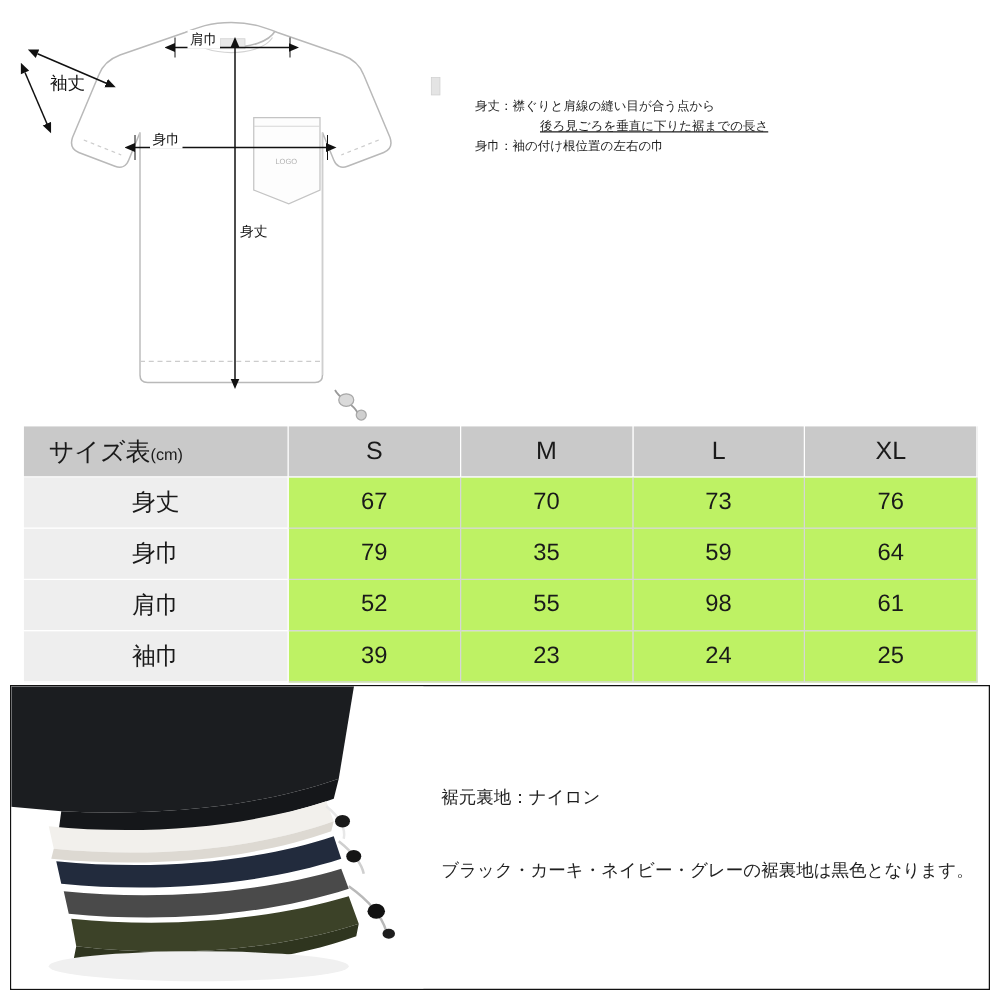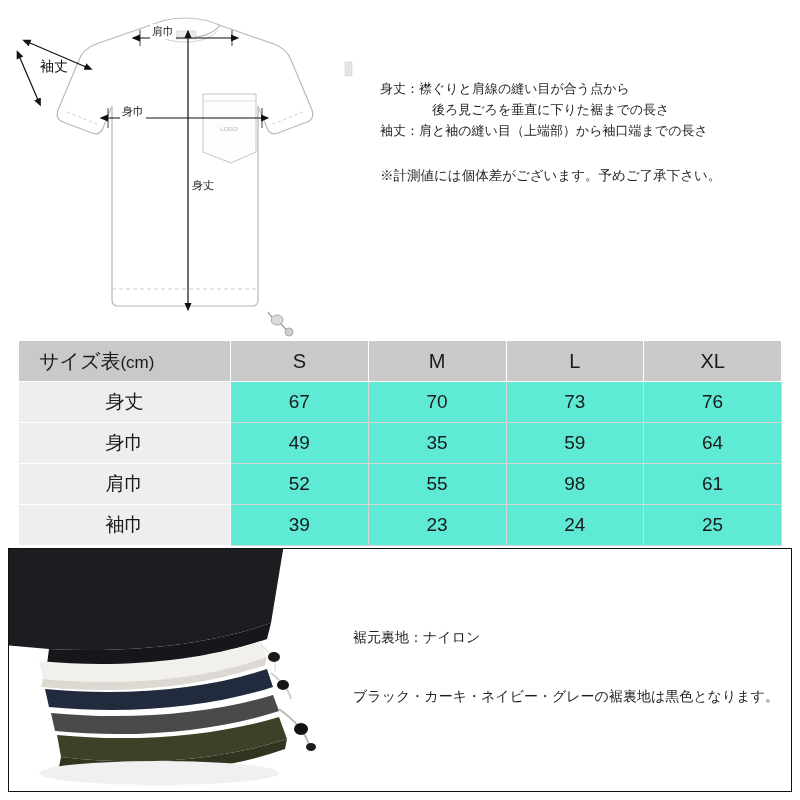--- a/index.html
+++ b/index.html
@@ -32,27 +32,28 @@
   }
 
   .spec-area {
     position: absolute;
     left: 380px;
     top: 78px;
     width: 410px;
   }
 
   .spec-line {
-    font-size: 13px;
+    font-size: 10px;
     line-height: 1.62;
     color: #1f1f1f;
     white-space: nowrap;
   }
   .spec-line.indent {
     padding-left: 52px;
+    text-decoration: underline;
   }
   .spec-note {
     margin-top: 26px;
     font-size: 13.5px;
     color: #1f1f1f;
     white-space: nowrap;
   }
 
   
   .table-wrap {
@@ -80,31 +81,31 @@
     color: #1a1a1a;
     font-size: 20px;
   }
   table.size-table thead th.head-label {
     text-align: left;
     padding-left: 20px;
     width: 190px;
     font-size: 20px;
   }
   .cm-unit {
-    font-size: 17px;
+    font-size: 13px;
     vertical-align: baseline;
   }
   table.size-table tbody th {
     background: #eeeeee;
     color: #1a1a1a;
     font-size: 19px;
     width: 190px;
   }
   table.size-table tbody td {
-    background: #5eead4;
+    background: #bef264;
     border: 1px solid #d6d6d6;
     color: #1a1a1a;
   }
   table.size-table tbody th {
     border: 1px solid #ffffff;
   }
 
   
   .bottom-section {
     position: absolute;
@@ -222,22 +223,21 @@
 
     <div style="position:absolute; left:40px; top:58px; font-size:14px; color:#111;">袖丈</div>
     <div style="position:absolute; left:150px; top:24px; font-size:11px; color:#111; background:#fff; padding:0 2px;">肩巾</div>
     <div style="position:absolute; left:120px; top:104px; font-size:11px; color:#111; background:#fff; padding:0 2px;">身巾</div>
     <div style="position:absolute; left:190px; top:178px; font-size:11px; color:#111; background:#fff; padding:0 2px;">身丈</div>
   </div>
 
   <div class="spec-area">
     <div class="spec-line">身丈：襟ぐりと肩線の縫い目が合う点から</div>
     <div class="spec-line indent">後ろ見ごろを垂直に下りた裾までの長さ</div>
-    <div class="spec-line">袖丈：肩と袖の縫い目（上端部）から袖口端までの長さ</div>
-    <div class="spec-note">※計測値には個体差がございます。予めご了承下さい。</div>
+    <div class="spec-line">身巾：袖の付け根位置の左右の巾</div>
   </div>
 </div>
 
 <div class="table-wrap">
   <table class="size-table">
     <thead>
       <tr>
         <th class="head-label"><span>サイズ表</span><span class="cm-unit">(cm)</span></th>
         <th>S</th>
         <th>M</th>
@@ -248,21 +248,21 @@
     <tbody>
       <tr>
         <th>身丈</th>
         <td>67</td>
         <td>70</td>
         <td>73</td>
         <td>76</td>
       </tr>
       <tr>
         <th>身巾</th>
-        <td>49</td>
+        <td>79</td>
         <td>35</td>
         <td>59</td>
         <td>64</td>
       </tr>
       <tr>
         <th>肩巾</th>
         <td>52</td>
         <td>55</td>
         <td>98</td>
         <td>61</td>

